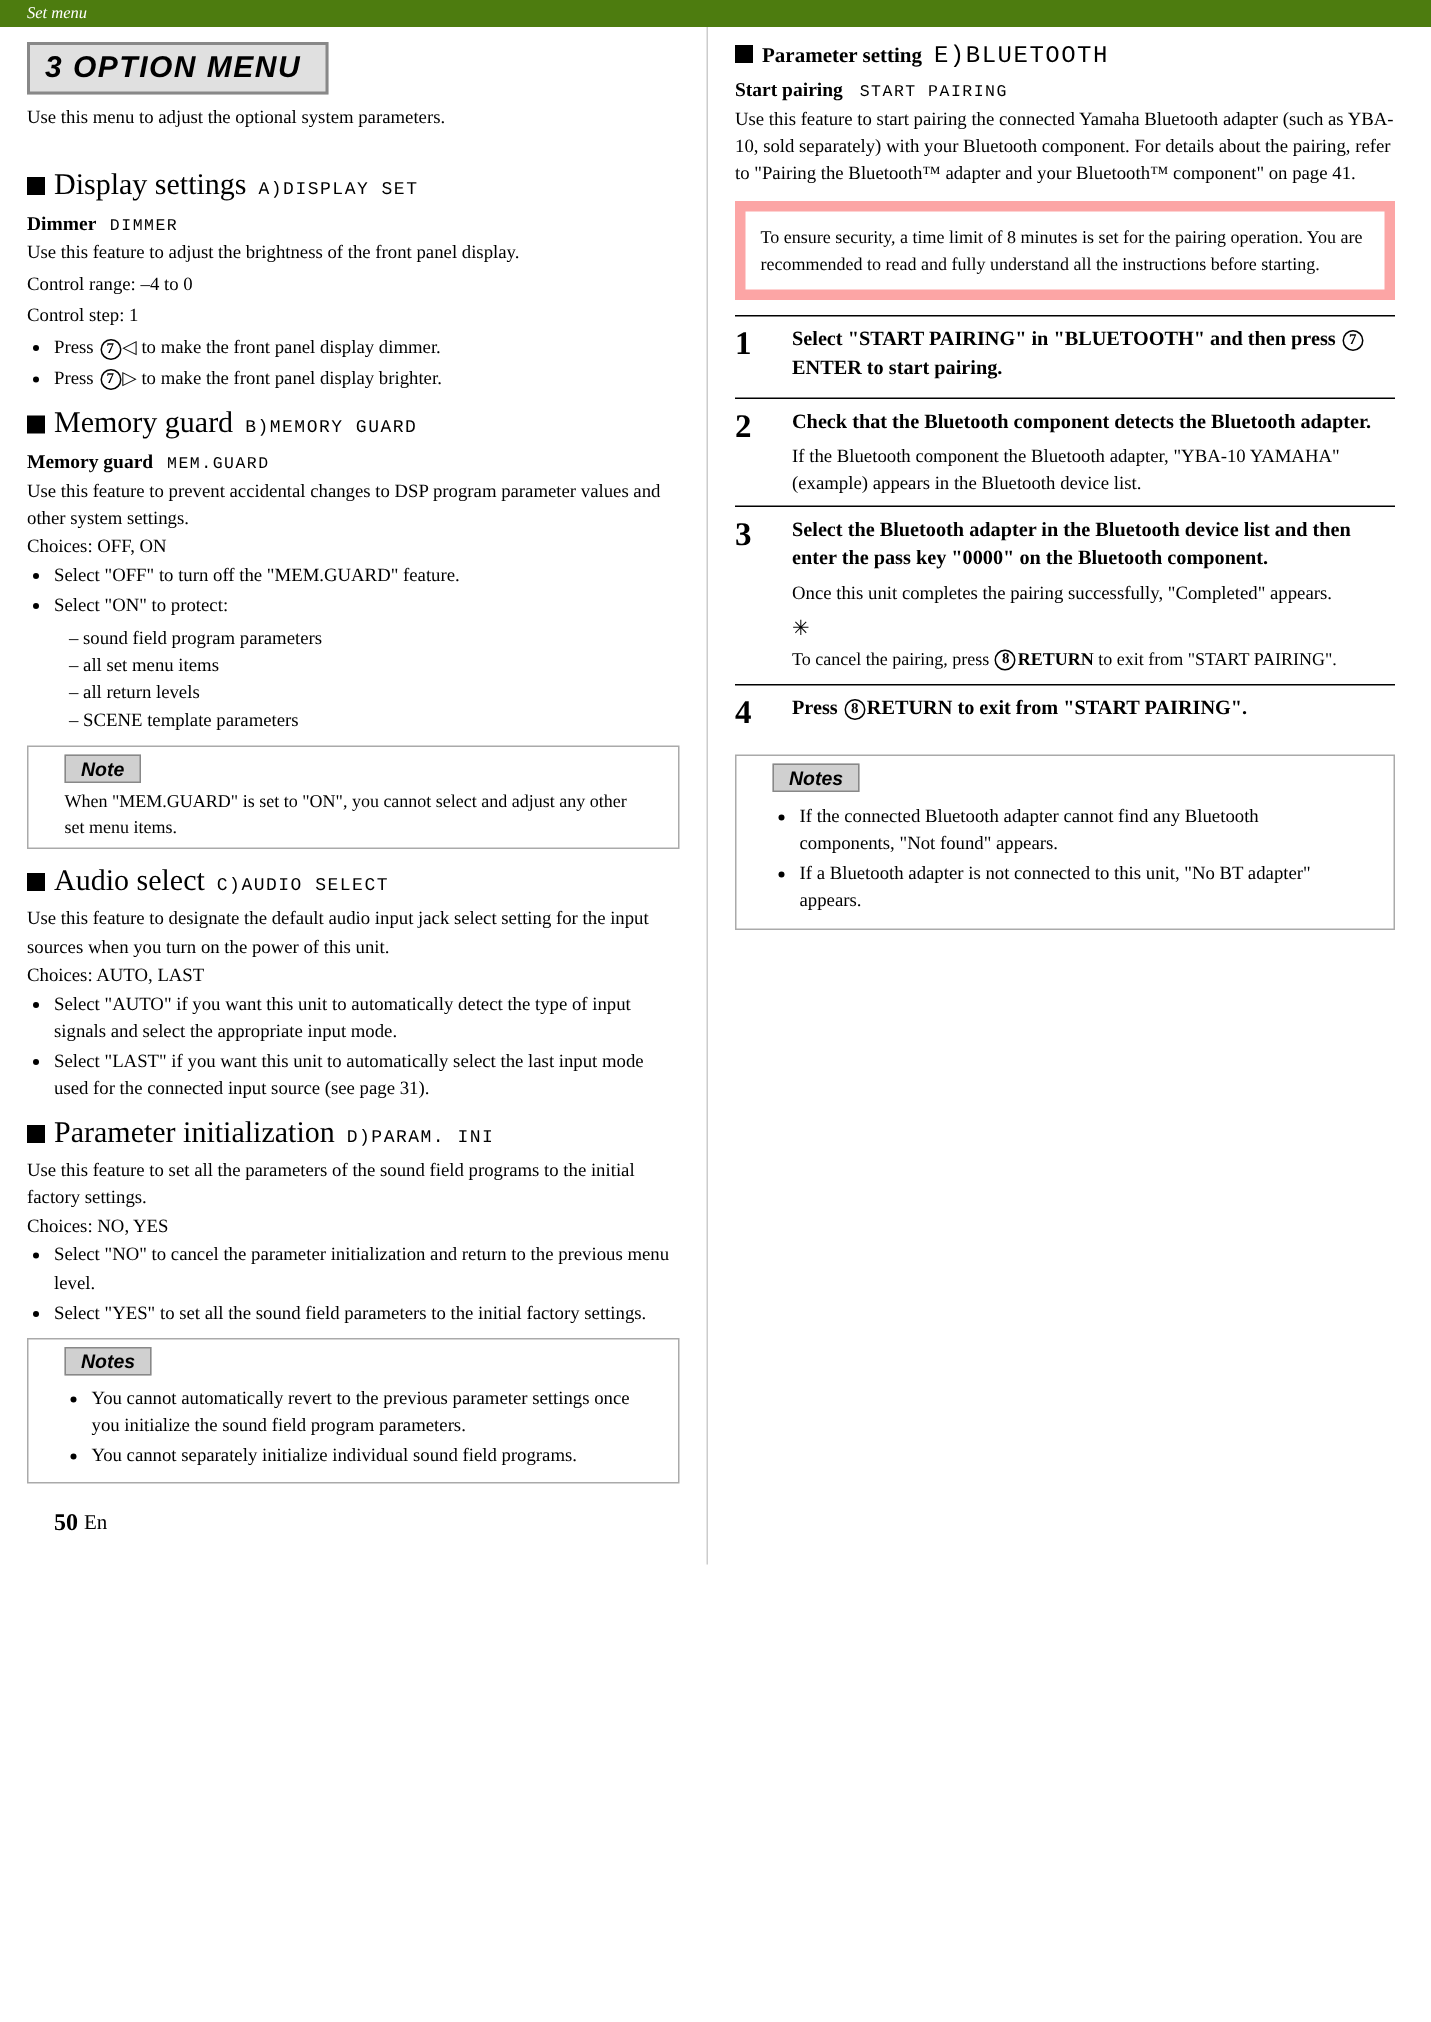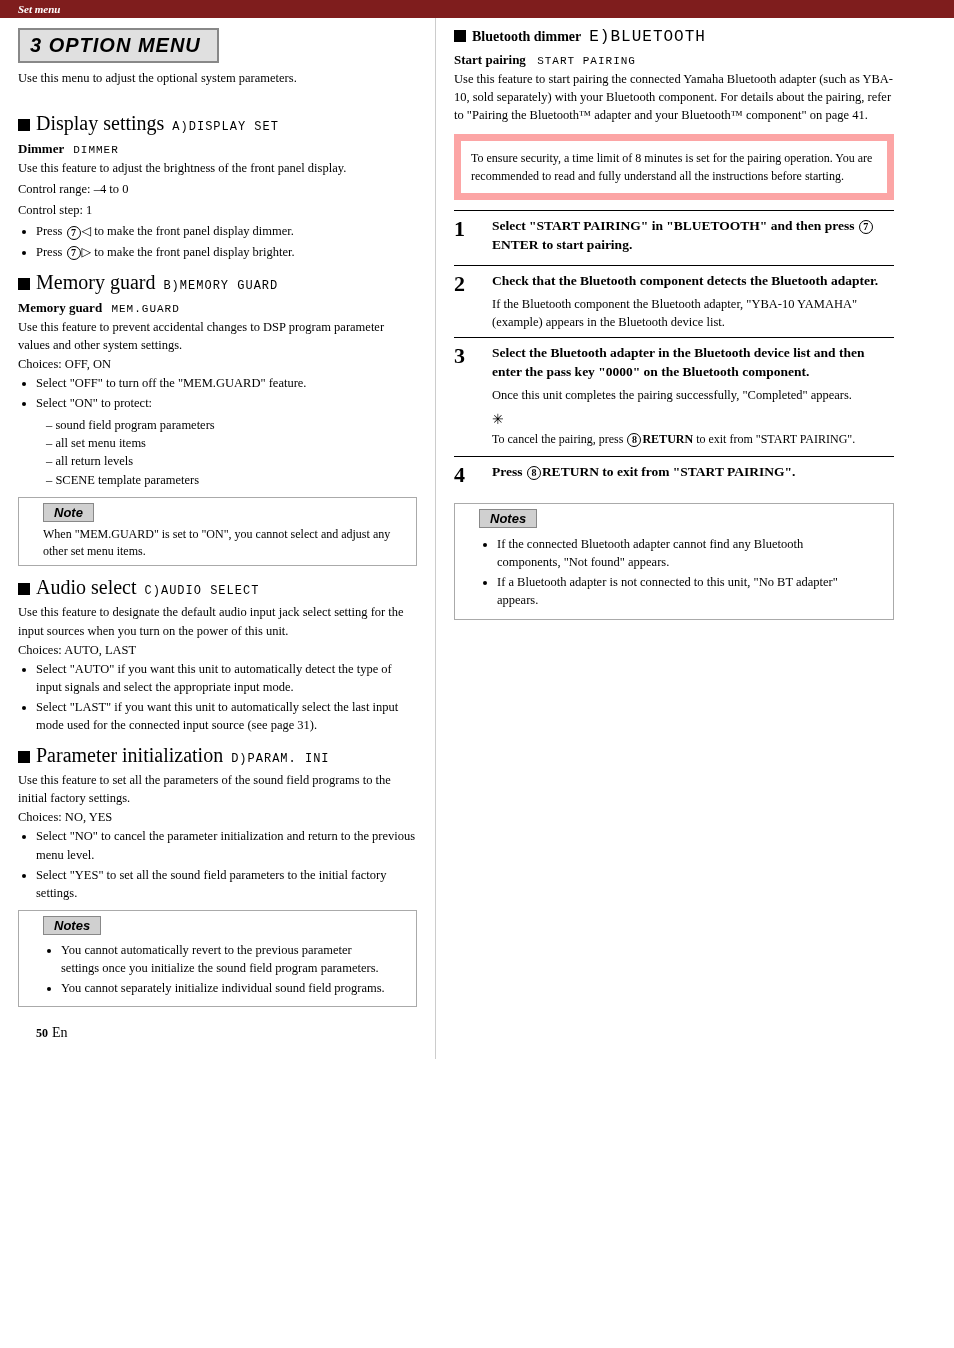--- a/index.html
+++ b/index.html
@@ -12,36 +12,36 @@
       min-height: 1348px;
     }
     .page {
       width: 954px;
       min-height: 1348px;
       padding: 0;
       position: relative;
     }
     
     .top-banner {
-      background: #7f1d1d;
+      background: #4d7c0f;
       color: #fff;
       font-size: 11px;
       font-style: italic;
-      font-weight: bold;
+      font-weight: normal;
       padding: 3px 18px;
       width: 100%;
     }
     .content-area {
       display: flex;
       flex-direction: row;
       padding: 0;
     }
     
     .left-col {
-      width: 436px;
+      width: 472px;
       padding: 10px 18px 10px 18px;
       border-right: 1px solid #ccc;
     }
     
     .right-col {
       width: 476px;
       padding: 10px 18px 10px 18px;
     }
     
     .section-title-box {
@@ -237,21 +237,21 @@
       vertical-align: middle;
       margin: 0 1px;
     }
     .page-footer {
       display: flex;
       align-items: center;
       padding: 8px 18px;
       margin-top: 10px;
     }
     .page-num {
-      font-size: 12px;
+      font-size: 16px;
       font-weight: bold;
       text-align: right;
     }
     .sun-icon {
       font-size: 14px;
       margin-right: 4px;
     }
     .choices-text {
       font-size: 12.5px;
       margin-bottom: 2px;
@@ -365,21 +365,21 @@
         <span class="page-num">50</span>
         <span style="font-size:14px;margin-left:4px;">En</span>
       </div>
 
     </div>
 
     <div class="right-col">
 
       <div class="bluetooth-heading">
         <span class="black-square"></span>
-        <span class="heading-text">Bluetooth dimmer</span>
+        <span class="heading-text">Parameter setting</span>
         <span class="code-text">E)BLUETOOTH</span>
       </div>
 
       <div class="subheading">
         <span>Start pairing</span>
         <span class="code-text" style="margin-left:8px;">START PAIRING</span>
       </div>
       <p class="body-text">Use this feature to start pairing the connected Yamaha Bluetooth adapter (such as YBA-10, sold separately) with your Bluetooth component. For details about the pairing, refer to "Pairing the Bluetooth™ adapter and your Bluetooth™ component" on page 41.</p>
 
       <div class="info-box">

